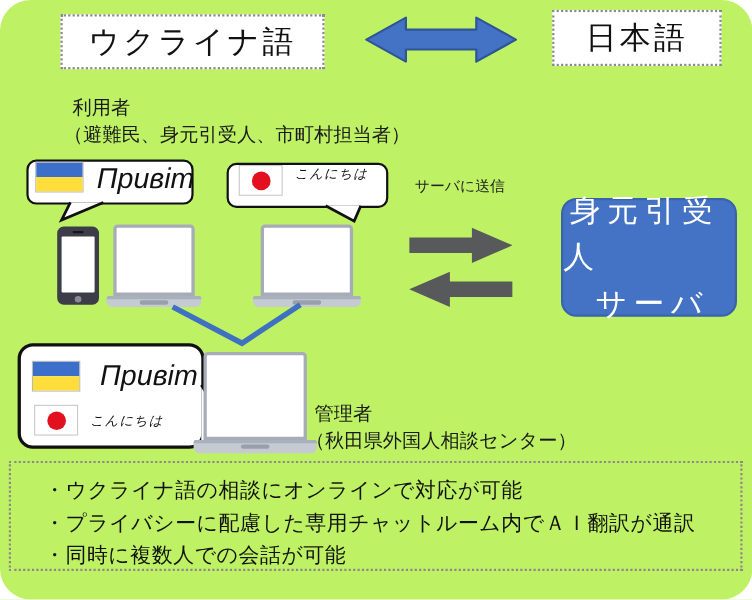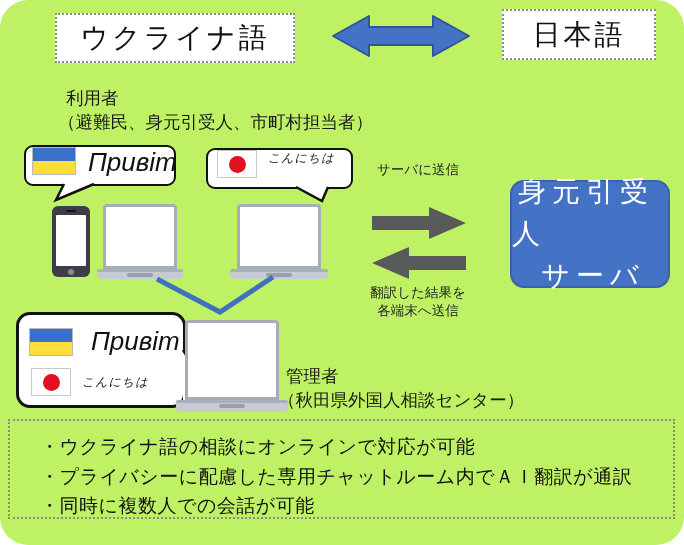--- a/index.html
+++ b/index.html
@@ -143,24 +143,20 @@
 
   <div class="abs note" style="left:364px;top:161px;">
     <div>サーバに送信</div>
   </div>
   <svg class="abs" style="left:372px;top:207px;" width="94" height="32" viewBox="0 0 94 32">
     <polygon points="0,9 57,9 57,0 94,16 57,32 57,23 0,23" fill="#58595B"></polygon>
   </svg>
   <svg class="abs" style="left:372px;top:247px;" width="94" height="32" viewBox="0 0 94 32">
     <polygon points="94,9 37,9 37,0 0,16 37,32 37,23 94,23" fill="#58595B"></polygon>
   </svg>
-  <div class="abs note" style="left:364px;top:284px;">
-    <div>翻訳した結果を</div>
-    <div>各端末へ送信</div>
-  </div>
 
   <div class="abs cloud">
     <div>身元引受人</div>
     <div>サーバ</div>
   </div>
 
   <div class="abs bubble bubble-mix">
     <div class="bubble-row" style="left:10px;top:11px;">
       <div class="ua-flag">
         <div class="half ua-top"></div>

